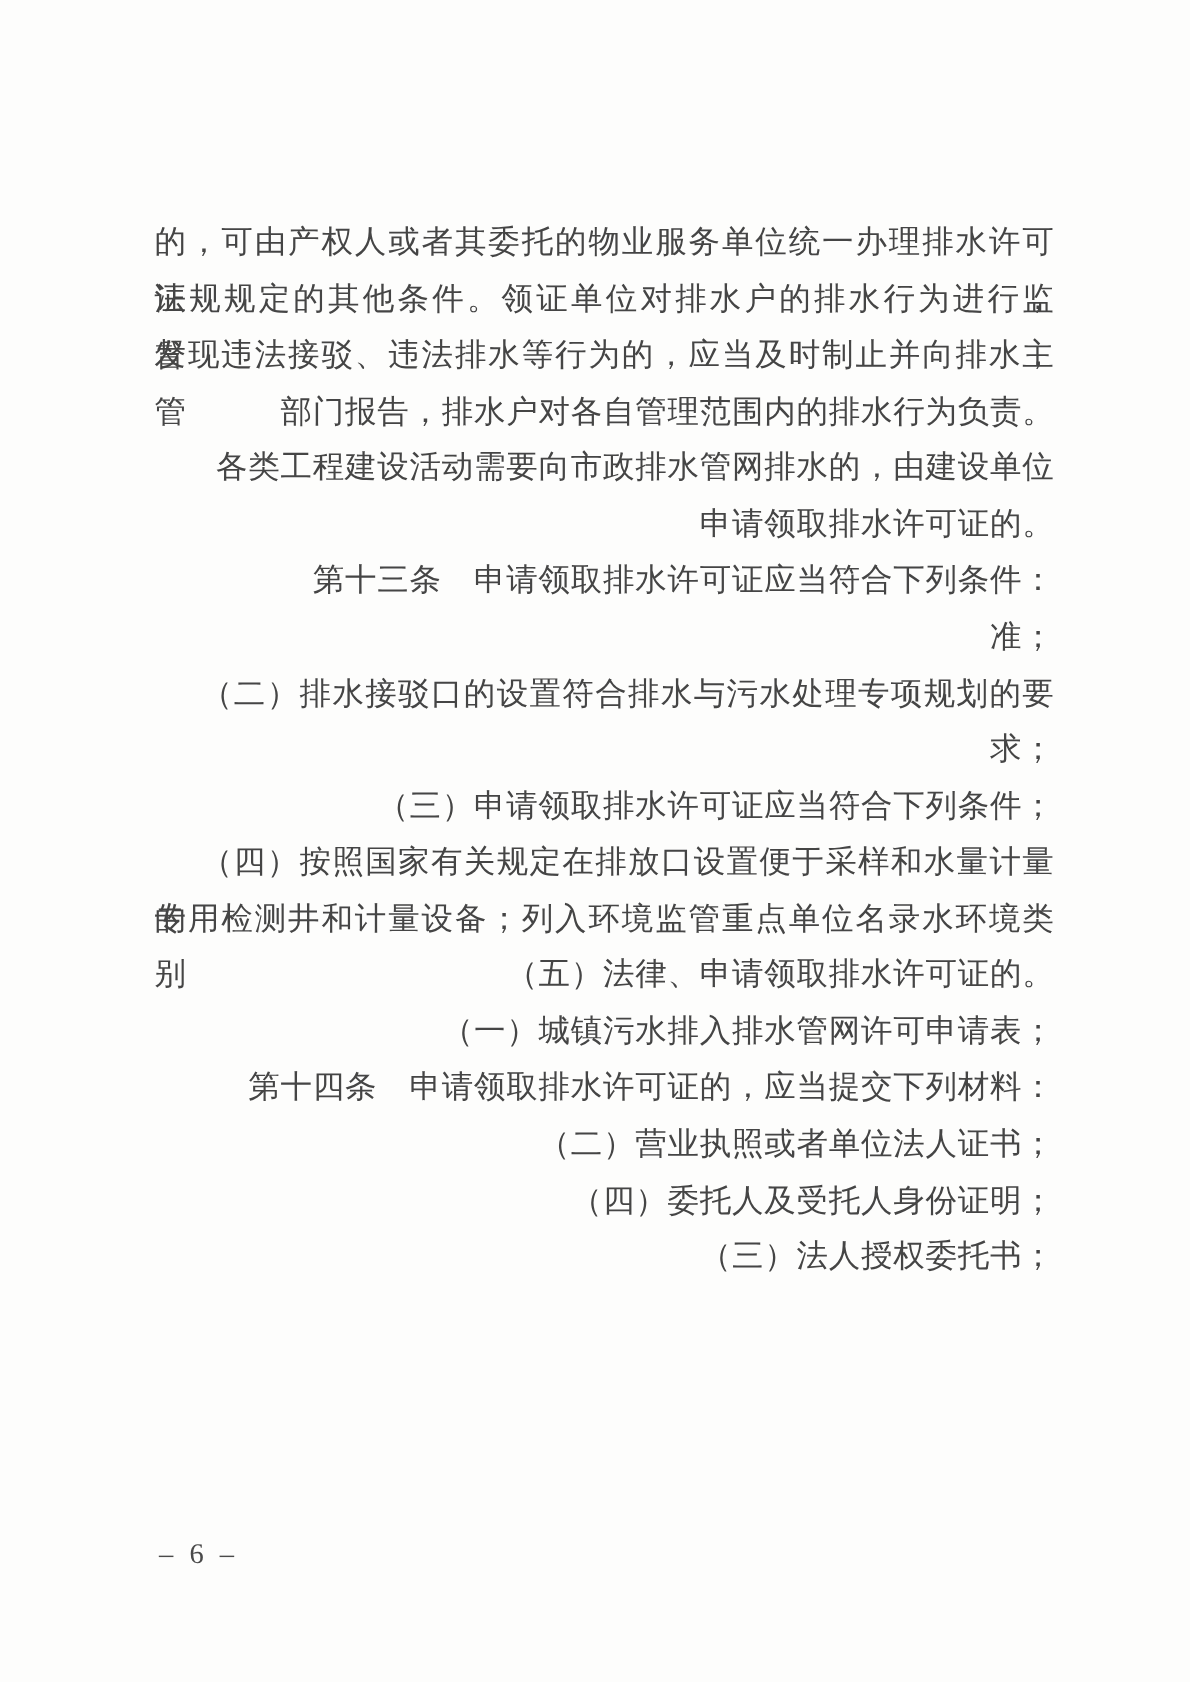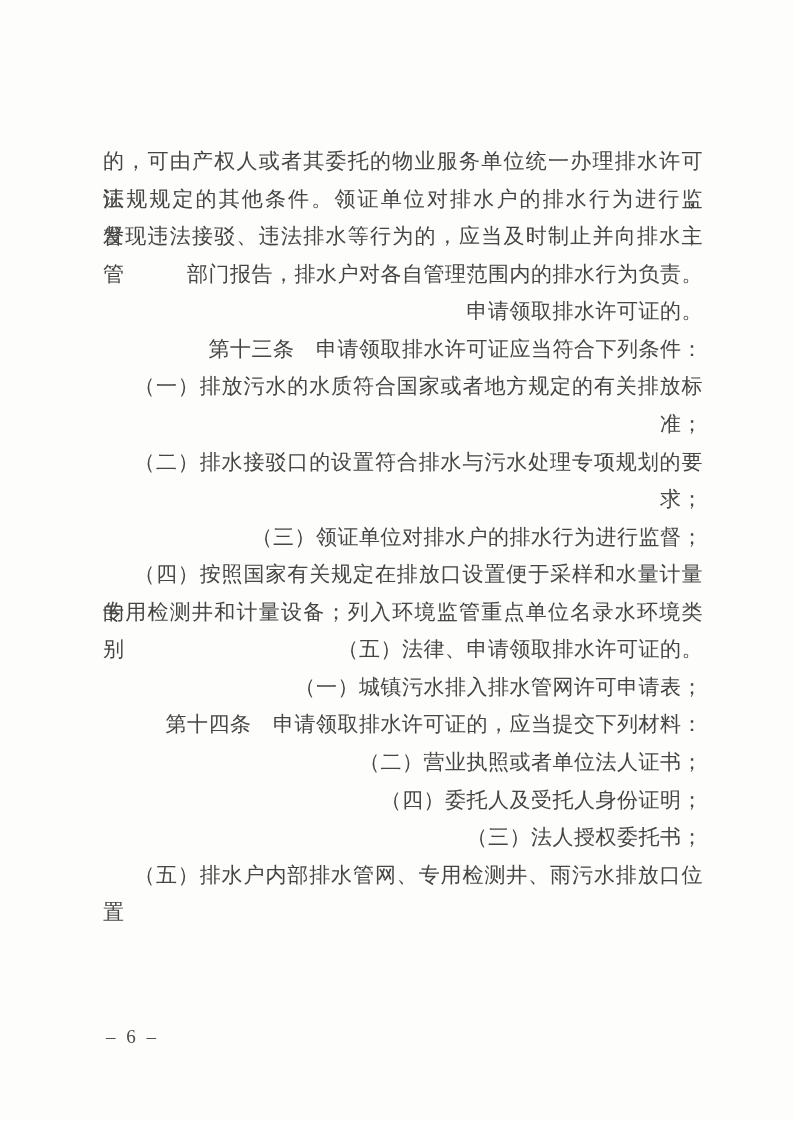--- a/index.html
+++ b/index.html
@@ -57,31 +57,30 @@
 </style>
 </head>
 <body>
 
 <div class="page">
   <div class="text-block">
     <div class="ln just">的，可由产权人或者其委托的物业服务单位统一办理排水许可证，</div>
     <div class="ln just">法规规定的其他条件。领证单位对排水户的排水行为进行监督，</div>
     <div class="ln just">发现违法接驳、违法排水等行为的，应当及时制止并向排水主管</div>
     <div class="ln">部门报告，排水户对各自管理范围内的排水行为负责。</div>
+    <div class="ln ind2 just">各类工程建设活动需要向市政排水管网排水的，由建设单位</div>
     <div class="ln">申请领取排水许可证的。</div>
     <div class="ln ind2">第十三条　申请领取排水许可证应当符合下列条件：</div>
-    <div class="ln ind1 just">（一）排放污水的水质符合国家或者地方规定的有关排放标</div>
     <div class="ln">准；</div>
     <div class="ln ind1 just">（二）排水接驳口的设置符合排水与污水处理专项规划的要</div>
     <div class="ln">求；</div>
-    <div class="ln ind1">（三）领证单位对排水户的排水行为进行监督；</div>
+    <div class="ln ind1">（三）申请领取排水许可证应当符合下列条件；</div>
     <div class="ln ind1 just">（四）按照国家有关规定在排放口设置便于采样和水量计量的</div>
     <div class="ln just">专用检测井和计量设备；列入环境监管重点单位名录水环境类别</div>
     <div class="ln ind1">（五）法律、申请领取排水许可证的。</div>
     <div class="ln ind1">（一）城镇污水排入排水管网许可申请表；</div>
     <div class="ln ind2">第十四条　申请领取排水许可证的，应当提交下列材料：</div>
     <div class="ln ind1">（二）营业执照或者单位法人证书；</div>
     <div class="ln ind1">（四）委托人及受托人身份证明；</div>
     <div class="ln ind1">（三）法人授权委托书；</div>
-    <div class="ln ind1 just">（五）排水户内部排水管网、专用检测井、雨污水排放口位置</div>
   </div>
   <div class="page-number">– 6 –</div>
 </div>
 
 </body></html>

